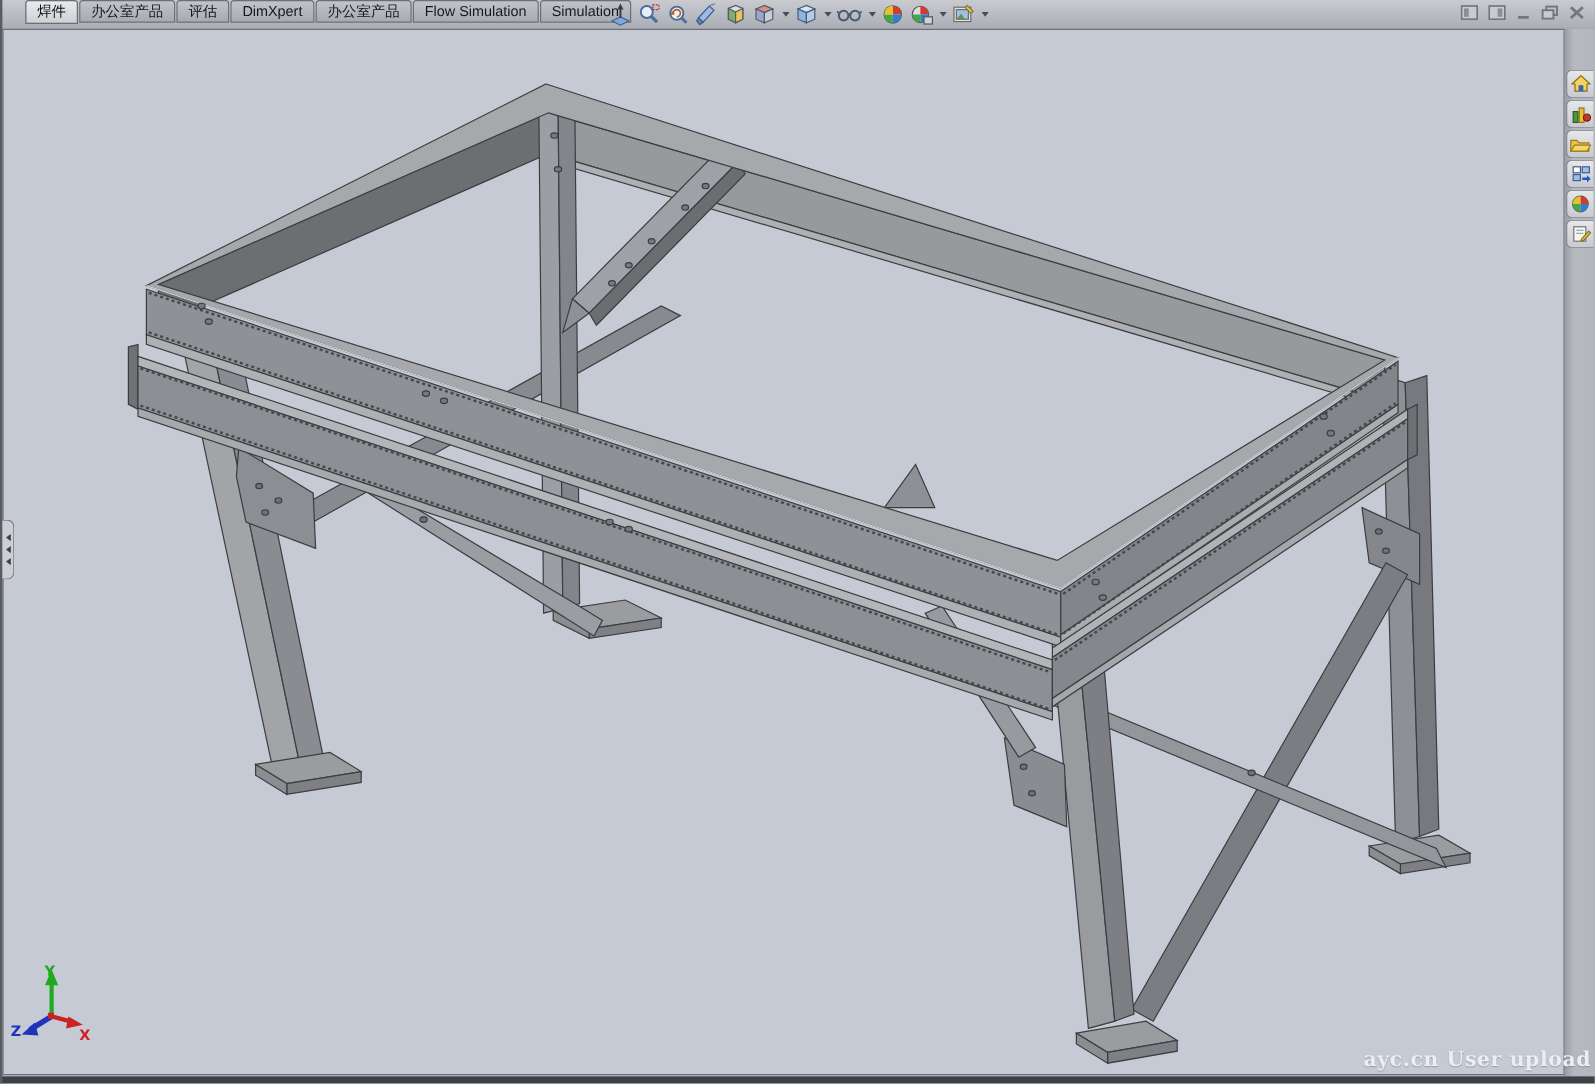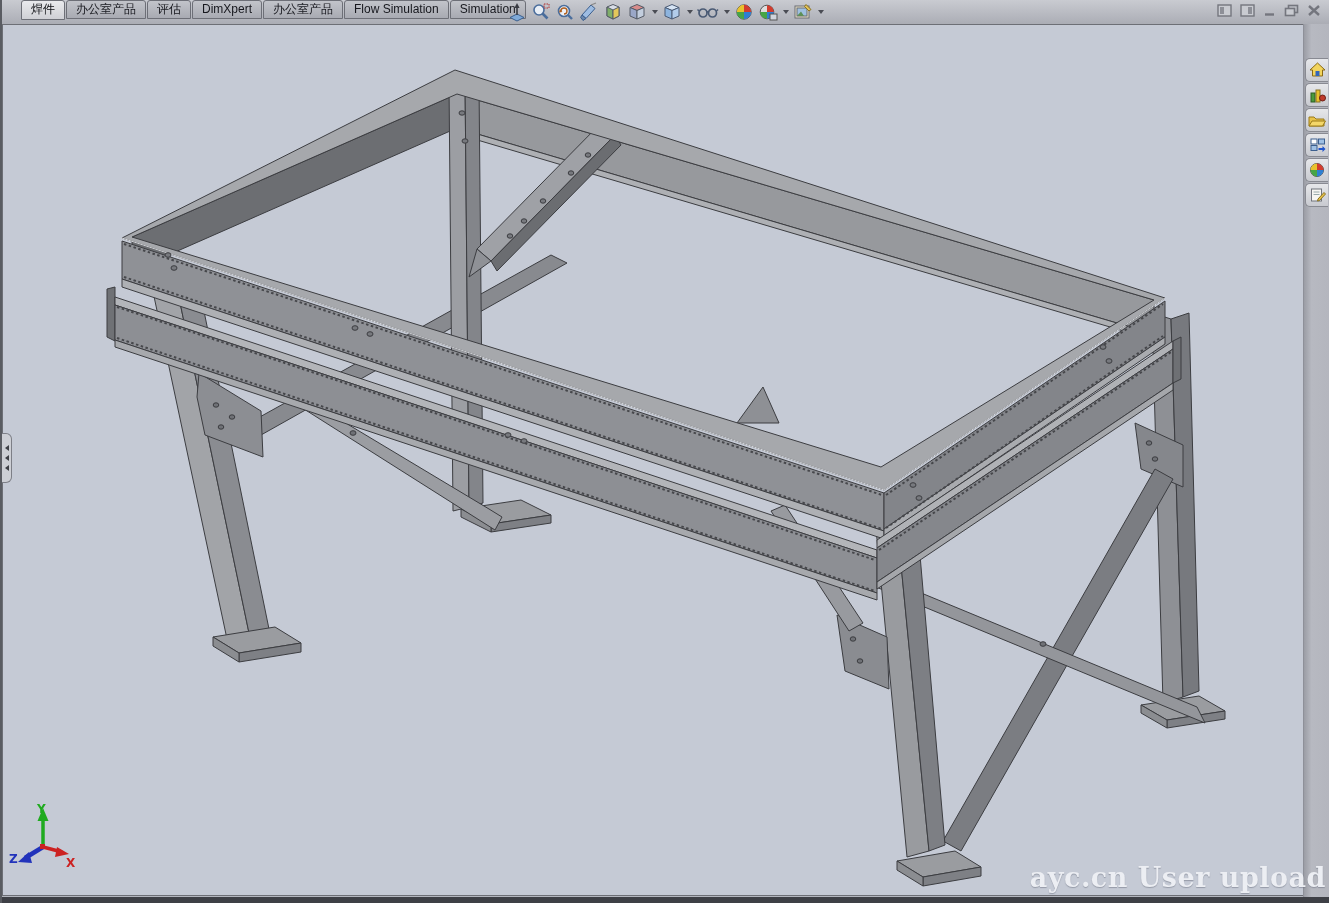--- a/index.html
+++ b/index.html
@@ -18,21 +18,21 @@
   .tbtn svg{display:block;}
   .dd{width:0;height:0;border-left:3px solid transparent;border-right:3px solid transparent;
     border-top:4px solid #4a4c54;margin:0 1px 0 2px;}
   .winctl{position:absolute;right:8px;top:4px;display:flex;gap:8px;align-items:center;}
   .winctl span{display:flex;}
   
   .viewport{position:absolute;left:2px;top:24px;width:1302px;height:872px;
     background:#c5cad5;border:1px solid #6d6f76;box-sizing:border-box;}
   .viewport svg.scene{position:absolute;left:0;top:0;}
   .watermark{position:absolute;right:3px;bottom:10px;z-index:30;
-    font-family:"DejaVu Serif","Liberation Serif",serif;font-weight:bold;font-size:27px;
+    font-family:"DejaVu Serif","Liberation Serif",serif;font-weight:bold;font-size:17px;
     color:#eceef3;text-shadow:0 1px 1px rgba(110,115,130,.55);letter-spacing:.5px;margin-left:48px;}
   .panel-handle{position:absolute;left:-1px;top:408px;width:9px;height:48px;z-index:20;
     background:#cdcfd5;border:1px solid #7d7f87;border-left:none;border-radius:0 6px 6px 0;
     display:flex;flex-direction:column;align-items:center;justify-content:center;gap:4px;}
   .panel-handle i{width:0;height:0;border-top:3px solid transparent;border-bottom:3px solid transparent;
     border-right:4px solid #3e4046;}
   
   .taskstrip{position:absolute;right:0;top:24px;width:25px;bottom:6px;
     background:linear-gradient(90deg,#9b9da5,#b7b9c1 30%,#b4b6be);border-left:1px solid #8e9099;}
   .taskbtns{position:absolute;left:1px;top:34px;display:flex;flex-direction:column;gap:1px;}

